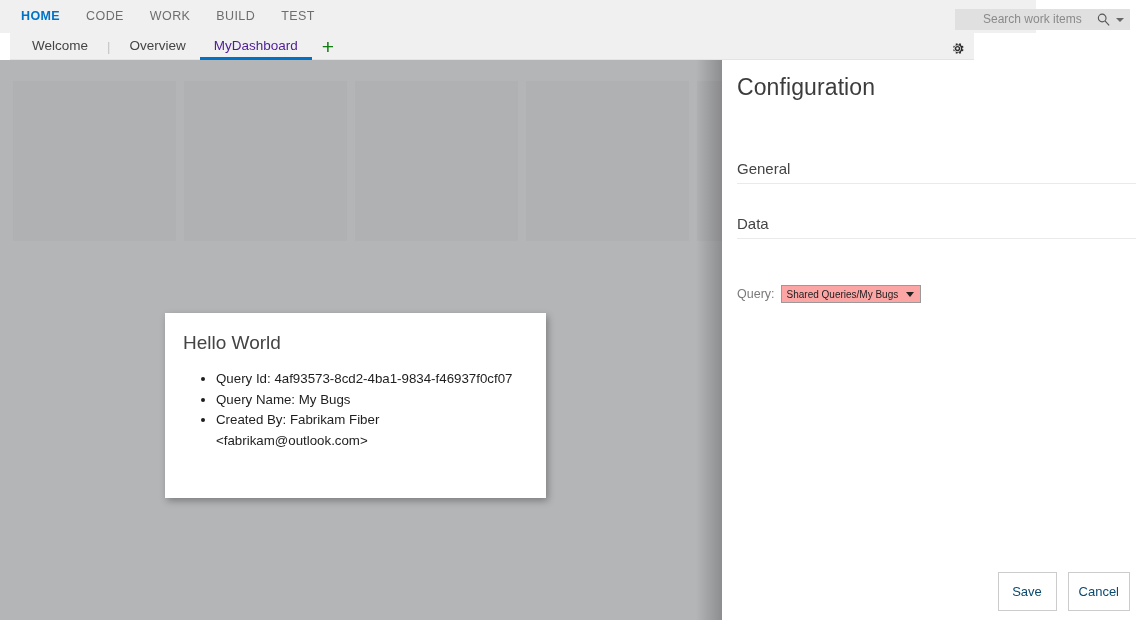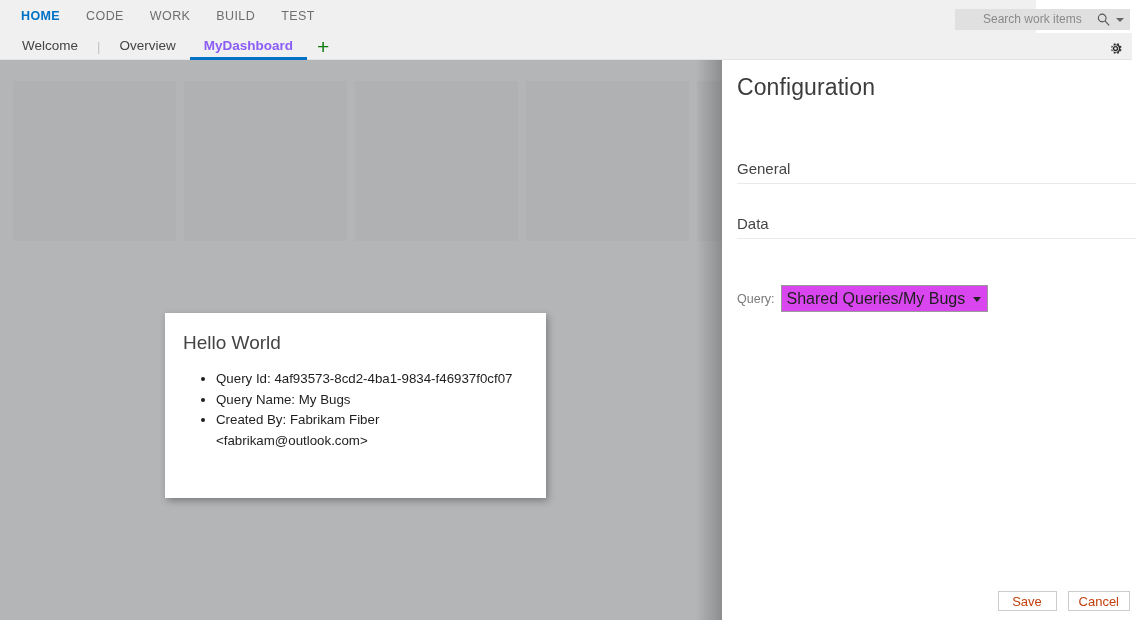--- a/index.html
+++ b/index.html
@@ -82,22 +82,22 @@
     width: 0; height: 0;
     border-left: 4px solid transparent;
     border-right: 4px solid transparent;
     border-top: 4px solid #666;
     flex: 0 0 auto;
   }
 
   
   .tabstrip {
     position: absolute;
-    left: 0; top: 33px;
-    width: 1132px;
+    left: 10px; top: 33px;
+    width: 964px;
     height: 27px;
     background: #f0f0f0;
     border-bottom: 1px solid #e4e4e4;
     box-sizing: border-box;
   }
   .tabs {
     position: absolute;
     left: 8px; top: 0;
     height: 27px;
     display: flex;
@@ -108,22 +108,22 @@
     font-size: 13.5px;
     color: #444444;
     padding: 0 14px;
     line-height: 26px;
     height: 27px;
     cursor: pointer;
     white-space: nowrap;
     box-sizing: border-box;
   }
   .tab.selected {
-    color: #8b5cf6;
-    font-weight: bold;
+    color: #4c1d95;
+    font-weight: normal;
   }
   .tab.selected::after {
     content: "";
     position: absolute;
     left: 0; right: 0; bottom: 0;
     height: 3px;
     background: #0072c6;
   }
   .tab-sep {
     color: #c3c3c3;
@@ -241,27 +241,27 @@
     display: flex;
     align-items: center;
   }
   .field-label {
     font-size: 12.5px;
     color: #7a7a7a;
     margin-right: 6px;
   }
   .select {
     position: relative;
-    height: 27px;
+    height: 18px;
     border: 1px solid #9a9a9a;
-    background: #d946ef;
+    background: #fca5a5;
     display: flex;
     align-items: center;
     padding: 0 22px 0 5px;
-    font-size: 16px;
+    font-size: 10px;
     color: #1e1e1e;
     cursor: pointer;
     box-sizing: border-box;
     white-space: nowrap;
   }
   .select .sel-caret {
     position: absolute;
     right: 6px; top: 50%;
     margin-top: -2px;
     width: 0; height: 0;
@@ -270,24 +270,24 @@
     border-top: 5px solid #222;
   }
 
   .panel-actions {
     position: absolute;
     right: 14px; bottom: 9px;
     display: flex;
   }
   .btn {
     min-width: 59px;
-    height: 20px;
+    height: 39px;
     border: 1px solid #cccccc;
     background: #ffffff;
-    color: #c2410c;
+    color: #0c4a6e;
     font-size: 13px;
     font-family: "Liberation Sans", sans-serif;
     cursor: pointer;
     margin-left: 11px;
     padding: 0 10px;
   }
 </style>
 </head>
 <body>
 

